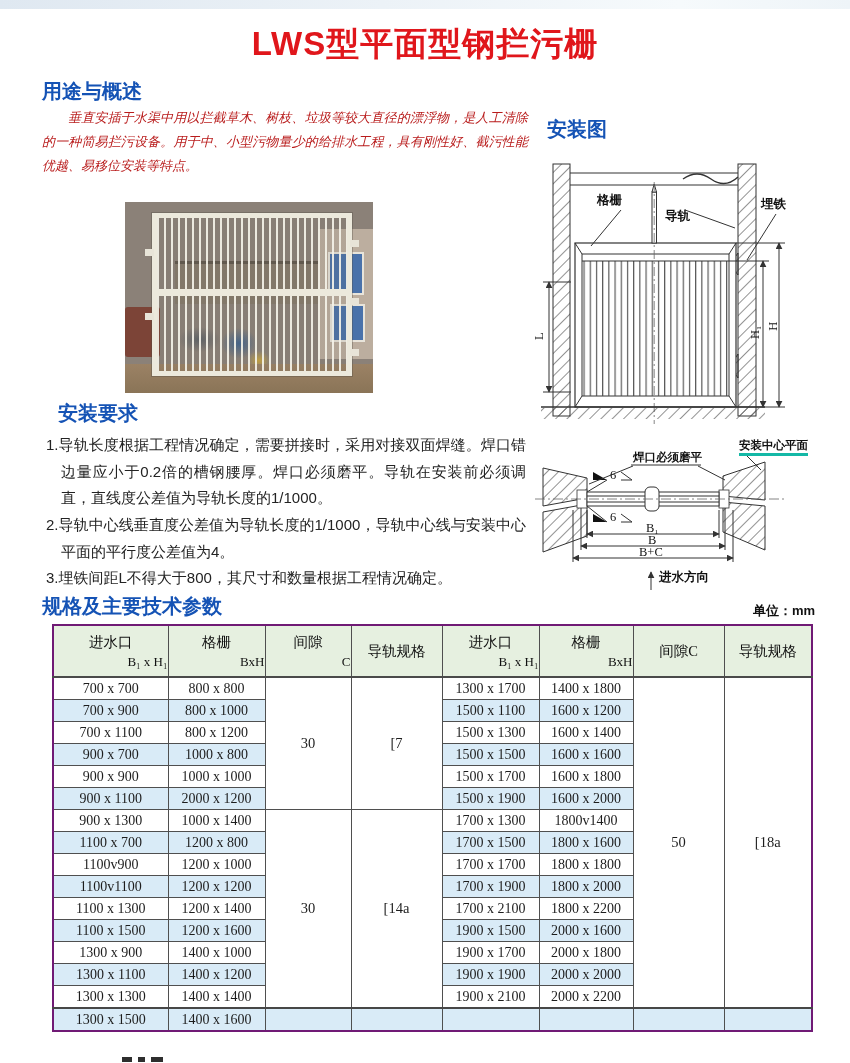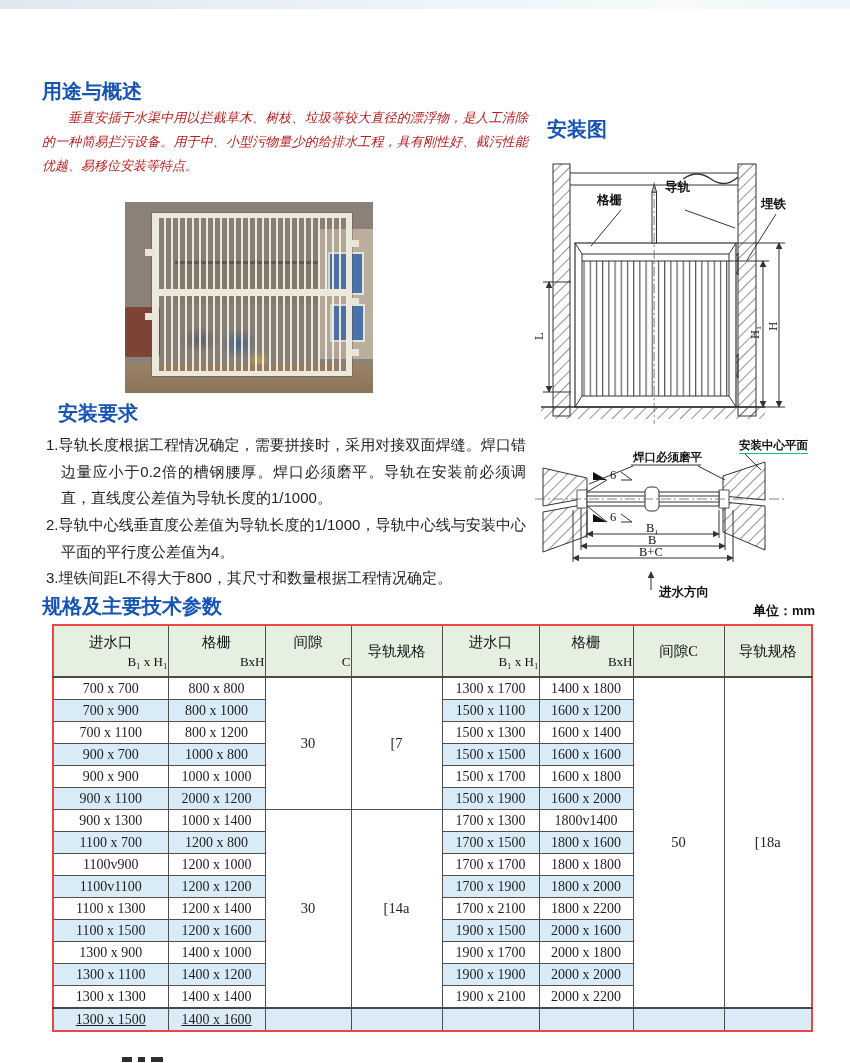--- a/index.html
+++ b/index.html
@@ -51,43 +51,44 @@
   .ph-lug{position:absolute;width:9px;height:7px;background:#e8e4d8;}
 
   
   .dg{position:absolute;}
   #dg1{left:533px;top:158px;width:312px;height:276px;}
   #dg2{left:533px;top:440px;width:312px;height:160px;}
   .dg svg{position:absolute;left:0;top:0;}
   .dg-label{position:absolute;font-size:12.5px;font-weight:bold;color:#111;white-space:nowrap;line-height:1;}
   .dg-dim{position:absolute;font-family:"Liberation Serif",serif;font-size:12.5px;color:#111;white-space:nowrap;line-height:1;}
   .rot{transform:rotate(-90deg);transform-origin:center;}
-  .underl{border-bottom:1px solid #14b8a6;padding-bottom:1px;}
+  .underl{border-bottom:3px solid #14b8a6;padding-bottom:1px;}
 
   
   #spec-table{position:absolute;left:52px;top:624px;width:760px;border-collapse:collapse;
-      table-layout:fixed;border:2px solid #ef4444;font-family:"Liberation Serif",serif;}
+      table-layout:fixed;border:2px solid #701a75;font-family:"Liberation Serif",serif;}
   #spec-table th,#spec-table td{border:1px solid #4f4f4f;text-align:center;vertical-align:middle;padding:0;}
   #spec-table th{background:#e6f0e0;height:50px;font-weight:normal;font-size:14.5px;color:#111;
       border-bottom:2px solid #4a4a4a;font-family:"Liberation Serif",serif;}
   #spec-table th .sub{font-size:13px;margin-top:2px;text-align:right;}
   #spec-table td{height:21px;font-size:14px;color:#1d1d1d;background:#fff;}
   #spec-table tr.alt td{background:#d9ebf7;margin-left:38px;}
   #spec-table td.merged{background:#fff;font-size:14.5px;}
-  #spec-table tr.last td{border-top:2px solid #474747;text-decoration:underline;}
+  #spec-table tr.last td{border-top:2px solid #474747;}
 
   .footer-cut{position:absolute;left:122px;top:1057px;height:6px;}
   .footer-cut span{display:inline-block;height:5px;background:#2e2e2e;margin-right:6px;vertical-align:top;}
 </style>
 </head>
 <body>
 
 <div class="page">
   <div class="top-strip"></div>
 
+  <div class="doc-title">LWS型平面型钢拦污栅</div>
 
   <div class="sec-head" id="h-overview">用途与概述</div>
   <div class="overview-text">垂直安插于水渠中用以拦截草木、树枝、垃圾等较大直径的漂浮物，是人工清除的一种简易拦污设备。用于中、小型污物量少的给排水工程，具有刚性好、截污性能优越、易移位安装等特点。</div>
 
   <div class="photo">
     <div class="ph-trees"></div>
     <div class="ph-bldg-mid"></div>
     <div class="ph-bldg-right">
       <div class="ph-win w1"></div>
       <div class="ph-win w2"></div>
@@ -137,21 +138,21 @@
       <path d="M8,249 H232" stroke="#333" stroke-width="1.3"></path>
       <rect x="8" y="250" width="224" height="11" fill="url(#h1)"></rect>
       <path d="M10,124 H38 M10,234 H38" stroke="#333"></path>
       <line x1="16" y1="124" x2="16" y2="234" stroke="#333" marker-start="url(#ar1)" marker-end="url(#ar1)"></line>
       <path d="M196,103 H236 M203,249 H252 M203,85 H252" stroke="#333"></path>
       <line x1="230" y1="103" x2="230" y2="249" stroke="#333" marker-start="url(#ar1)" marker-end="url(#ar1)"></line>
       <line x1="246" y1="85" x2="246" y2="249" stroke="#333" marker-start="url(#ar1)" marker-end="url(#ar1)"></line>
       <path d="M88,52 L58,88 M152,52 L202,70 M243,56 L214,102" stroke="#333" fill="none"></path>
     </svg>
     <span class="dg-label" style="left:64px;top:36px;">格栅</span>
-    <span class="dg-label" style="left:132px;top:23px;">导轨</span>
+    <span class="dg-label" style="left:132px;top:52px;">导轨</span>
     <span class="dg-label" style="left:228px;top:40px;">埋铁</span>
     <span class="dg-dim rot" style="left:2px;top:172px;">L</span>
     <span class="dg-dim rot" style="left:216px;top:168px;">H₁</span>
     <span class="dg-dim rot" style="left:236px;top:162px;">H</span>
   </div>
 
   <div class="dg" id="dg2">
     <svg width="312" height="160" viewBox="0 0 312 160">
       <defs>
         <marker id="ar2" viewBox="0 0 10 10" refX="9" refY="5" markerWidth="7" markerHeight="7" orient="auto-start-reverse">
@@ -183,21 +184,21 @@
       <line x1="40" y1="118" x2="200" y2="118" stroke="#333" marker-start="url(#ar2)" marker-end="url(#ar2)"></line>
       <line x1="118" y1="150" x2="118" y2="132" stroke="#333" marker-end="url(#ar2)"></line>
     </svg>
     <span class="dg-label underl" style="left:206px;top:0px;font-size:11.5px;">安装中心平面</span>
     <span class="dg-label" style="left:100px;top:12px;font-size:11.5px;">焊口必须磨平</span>
     <span class="dg-dim" style="left:77px;top:29px;">6</span>
     <span class="dg-dim" style="left:77px;top:71px;">6</span>
     <span class="dg-dim" style="left:113px;top:82px;">B₁</span>
     <span class="dg-dim" style="left:115px;top:94px;">B</span>
     <span class="dg-dim" style="left:106px;top:106px;">B+C</span>
-    <span class="dg-label" style="left:126px;top:146px;">进水方向</span>
+    <span class="dg-label" style="left:126px;top:131px;">进水方向</span>
   </div>
 
   <div class="sec-head" id="h-require">安装要求</div>
   <div class="req-list">
     <div class="req-item">1.导轨长度根据工程情况确定，需要拼接时，采用对接双面焊缝。焊口错边量应小于0.2倍的槽钢腰厚。焊口必须磨平。导轨在安装前必须调直，直线度公差值为导轨长度的1/1000。</div>
     <div class="req-item">2.导轨中心线垂直度公差值为导轨长度的1/1000，导轨中心线与安装中心平面的平行度公差值为4。</div>
     <div class="req-item">3.埋铁间距L不得大于800，其尺寸和数量根据工程情况确定。</div>
   </div>
 
   <div class="sec-head" id="h-specs">规格及主要技术参数</div>

